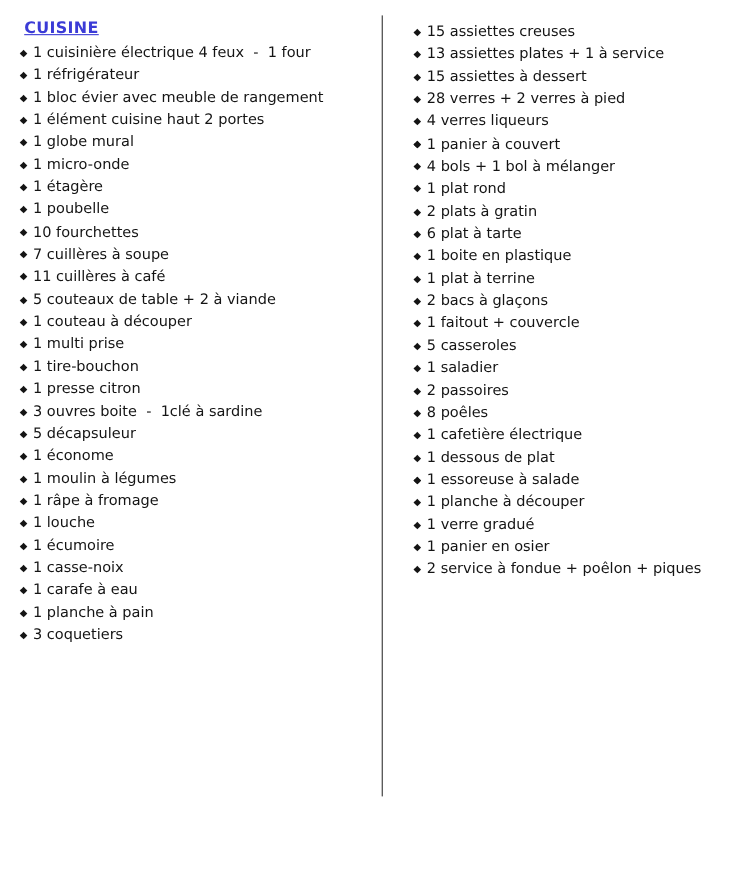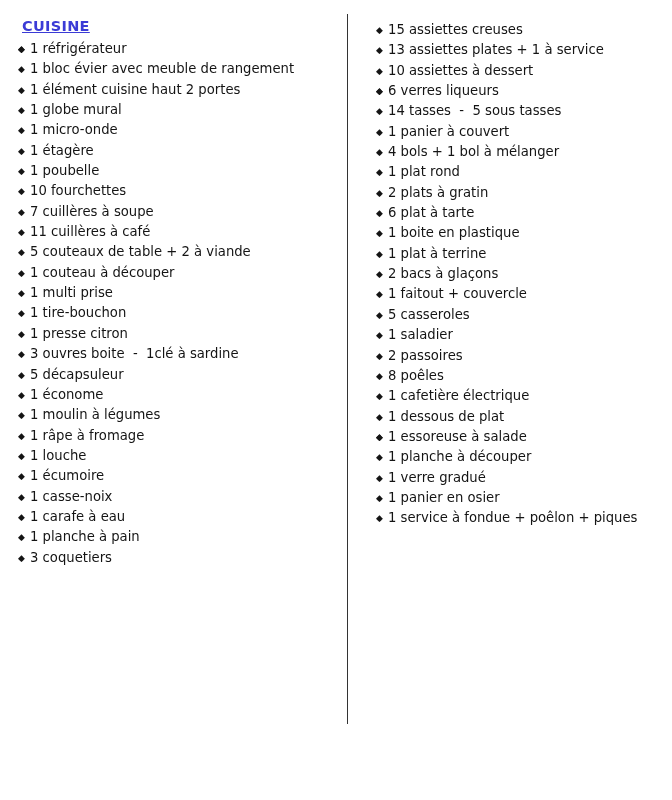--- a/index.html
+++ b/index.html
@@ -88,21 +88,21 @@
 
 <div class="page">
 
   <div class="divider"></div>
 
   <div class="columns">
 
     <div class="col col-left">
       <div class="section-title">CUISINE</div>
       <ul class="list">
-        <li><span class="bullet">◆</span></li>
+        <li><span class="bullet">◆</span><span>1 cuisinière électrique 4 feux  -  1 four</span></li>
         <li><span class="bullet">◆</span><span>1 réfrigérateur</span></li>
         <li><span class="bullet">◆</span><span>1 bloc évier avec meuble de rangement</span></li>
         <li><span class="bullet">◆</span><span>1 élément cuisine haut 2 portes</span></li>
         <li><span class="bullet">◆</span><span>1 globe mural</span></li>
         <li><span class="bullet">◆</span><span>1 micro-onde</span></li>
         <li><span class="bullet">◆</span><span>1 étagère</span></li>
         <li><span class="bullet">◆</span><span>1 poubelle</span></li>
         <li><span class="bullet">◆</span><span>10 fourchettes</span></li>
         <li><span class="bullet">◆</span><span>7 cuillères à soupe</span></li>
         <li><span class="bullet">◆</span><span>11 cuillères à café</span></li>
@@ -123,42 +123,42 @@
         <li><span class="bullet">◆</span><span>1 planche à pain</span></li>
         <li><span class="bullet">◆</span><span>3 coquetiers</span></li>
       </ul>
     </div>
 
     <div class="col col-right">
       <div class="spacer-top-right"></div>
       <ul class="list">
         <li><span class="bullet">◆</span><span>15 assiettes creuses</span></li>
         <li><span class="bullet">◆</span><span>13 assiettes plates + 1 à service</span></li>
-        <li><span class="bullet">◆</span><span>10 assiettes à dessert</span></li>
+        <li><span class="bullet">◆</span><span>15 assiettes à dessert</span></li>
+        <li><span class="bullet">◆</span><span>28 verres + 2 verres à pied</span></li>
+        <li><span class="bullet">◆</span><span>4 verres liqueurs</span></li>
         <li><span class="bullet">◆</span></li>
-        <li><span class="bullet">◆</span><span>6 verres liqueurs</span></li>
-        <li><span class="bullet">◆</span><span>14 tasses  -  5 sous tasses</span></li>
         <li><span class="bullet">◆</span><span>1 panier à couvert</span></li>
         <li><span class="bullet">◆</span><span>4 bols + 1 bol à mélanger</span></li>
         <li><span class="bullet">◆</span><span>1 plat rond</span></li>
         <li><span class="bullet">◆</span><span>2 plats à gratin</span></li>
         <li><span class="bullet">◆</span><span>6 plat à tarte</span></li>
         <li><span class="bullet">◆</span><span>1 boite en plastique</span></li>
         <li><span class="bullet">◆</span><span>1 plat à terrine</span></li>
         <li><span class="bullet">◆</span><span>2 bacs à glaçons</span></li>
         <li><span class="bullet">◆</span><span>1 faitout + couvercle</span></li>
         <li><span class="bullet">◆</span><span>5 casseroles</span></li>
         <li><span class="bullet">◆</span><span>1 saladier</span></li>
         <li><span class="bullet">◆</span><span>2 passoires</span></li>
         <li><span class="bullet">◆</span><span>8 poêles</span></li>
         <li><span class="bullet">◆</span><span>1 cafetière électrique</span></li>
         <li><span class="bullet">◆</span><span>1 dessous de plat</span></li>
         <li><span class="bullet">◆</span></li>
         <li><span class="bullet">◆</span><span>1 essoreuse à salade</span></li>
         <li><span class="bullet">◆</span><span>1 planche à découper</span></li>
         <li><span class="bullet">◆</span><span>1 verre gradué</span></li>
         <li><span class="bullet">◆</span><span>1 panier en osier</span></li>
-        <li><span class="bullet">◆</span><span>1 service à fondue + poêlon + piques</span></li>
+        <li><span class="bullet">◆</span><span>2 service à fondue + poêlon + piques</span></li>
       </ul>
     </div>
 
   </div>
 </div>
 
 </body></html>

